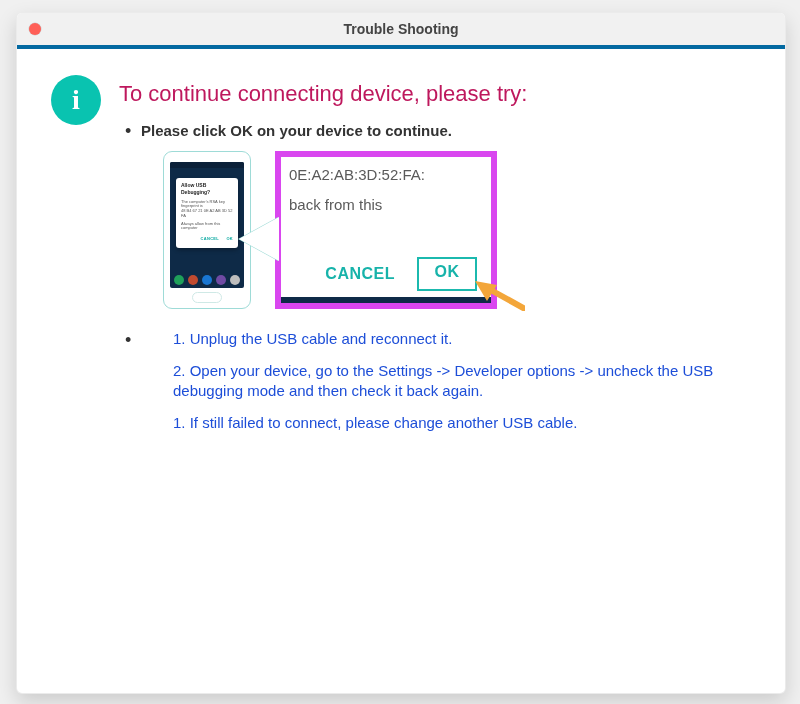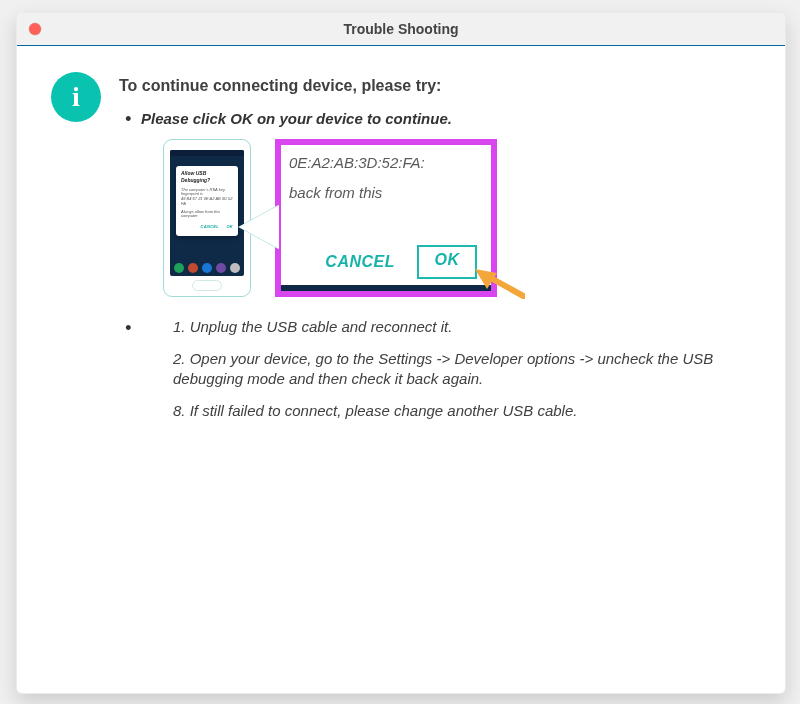--- a/index.html
+++ b/index.html
@@ -23,21 +23,21 @@
     background: #fff;
     border: 1px solid rgba(0,0,0,0.08);
     border-radius: 6px;
     box-shadow: 0 8px 20px rgba(0,0,0,0.15);
     overflow: hidden;
   }
   .titlebar {
     height: 32px;
     line-height: 32px;
     background: #f1f1f1;
-    border-bottom: 1px solid #0369a1;
+    border-bottom: 4px solid #0369a1;
     position: relative;
     text-align: center;
     font-size: 14px;
     font-weight: 600;
     color: #444;
   }
   .close-btn {
     position: absolute;
     left: 12px;
     top: 10px;
@@ -66,35 +66,33 @@
     line-height: 50px;
     margin-right: 18px;
   }
   .content {
     flex: 1;
     color: #4e4e4e;
     font-size: 15px;
     line-height: 1.5;
   }
   .heading {
-    font-size: 16px;
-    color: #404040;
+    font-size: 22px;
+    color: #be185d;
     margin: 2px 0 10px 0;
-    font-weight: bold;
   }
   ul.bullets {
     list-style: none;
     padding: 0;
     margin: 0;
   }
   ul.bullets > li {
     position: relative;
     padding-left: 22px;
     margin-bottom: 6px;
-    font-style: italic;
   }
   ul.bullets > li::before {
     content: "•";
     position: absolute;
     left: 6px;
     top: 0;
     color: #333;
     font-size: 18px;
     line-height: 22px;
   }
@@ -261,21 +259,21 @@
     z-index: 5;
   }
   .arrow svg { display: block; }
 
   
   ol.steps {
     list-style: none;
     padding: 0 0 0 32px;
     margin: 6px 0 0 0;
     font-size: 15px;
-    color: #404040;
+    color: #1d4ed8;
   }
   ol.steps li {
     margin-bottom: 12px;
     line-height: 1.35;
   }
 </style>
 </head>
 <body>
 
 <div class="stage">
@@ -346,21 +344,21 @@
                 </svg>
               </div>
 
             </div>
           </li>
 
           <li>
             <ol class="steps">
               <li>1. Unplug the USB cable and reconnect it.</li>
               <li>2. Open your device, go to the Settings -&gt; Developer options -&gt; uncheck the USB debugging mode and then check it back again.</li>
-              <li>8. If still failed to connect, please change another USB cable.</li>
+              <li>1. If still failed to connect, please change another USB cable.</li>
             </ol>
           </li>
         </ul>
 
       </div>
     </div>
 
   </div>
 </div>
 

